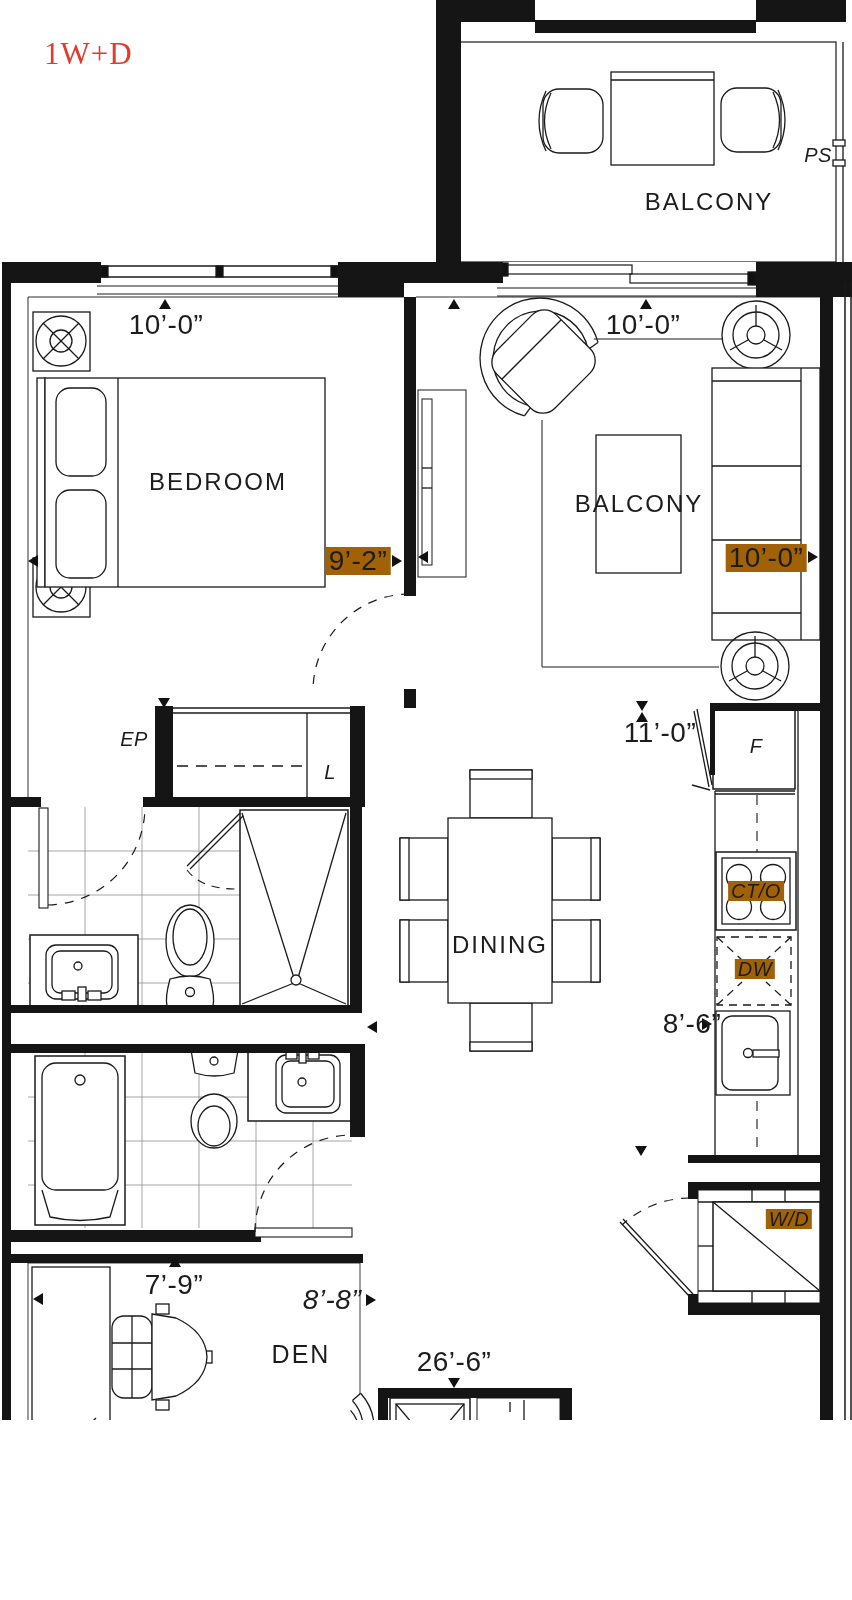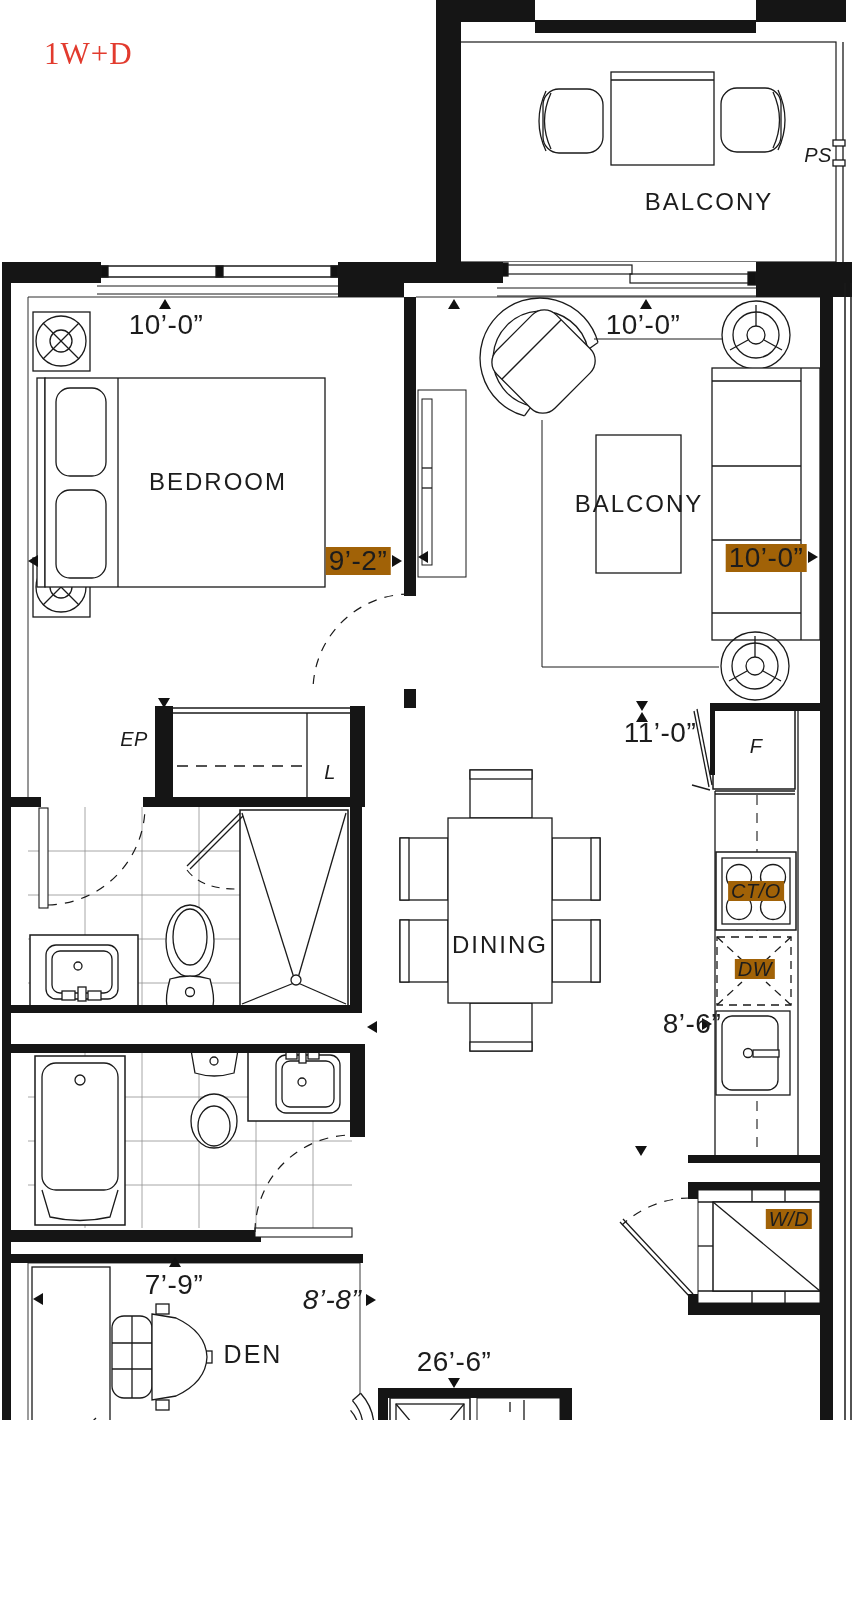--- a/index.html
+++ b/index.html
@@ -2,21 +2,21 @@
 <html><head>
 <meta charset="utf-8">
 <style>
   html,body{margin:0;padding:0;background:#fff;}
   .plan{position:relative;width:852px;height:1420px;background:#ffffff;overflow:hidden;
         font-family:"Liberation Sans",sans-serif;}
   .plan svg{position:absolute;left:0;top:0;}
   .lbl{position:absolute;transform:translate(-50%,-50%);white-space:nowrap;
        color:#1c1c1c;line-height:1;}
   .room{font-size:24px;letter-spacing:2px;}
-  .den-size{font-size:25px;letter-spacing:2px;}
+  .den-size{font-size:25px;letter-spacing:2px;margin-left:48px;}
   .dim{font-size:28px;letter-spacing:0.5px;}
   .sm{font-size:20px;letter-spacing:0.5px;font-style:italic;}
   .bg{background:#a16207;padding:0 3px;}
   .title{position:absolute;left:44px;top:36px;transform:none;
          font-family:"Liberation Serif","DejaVu Serif",serif;
          font-size:31px;letter-spacing:1px;}
 </style>
 </head>
 <body>
 

